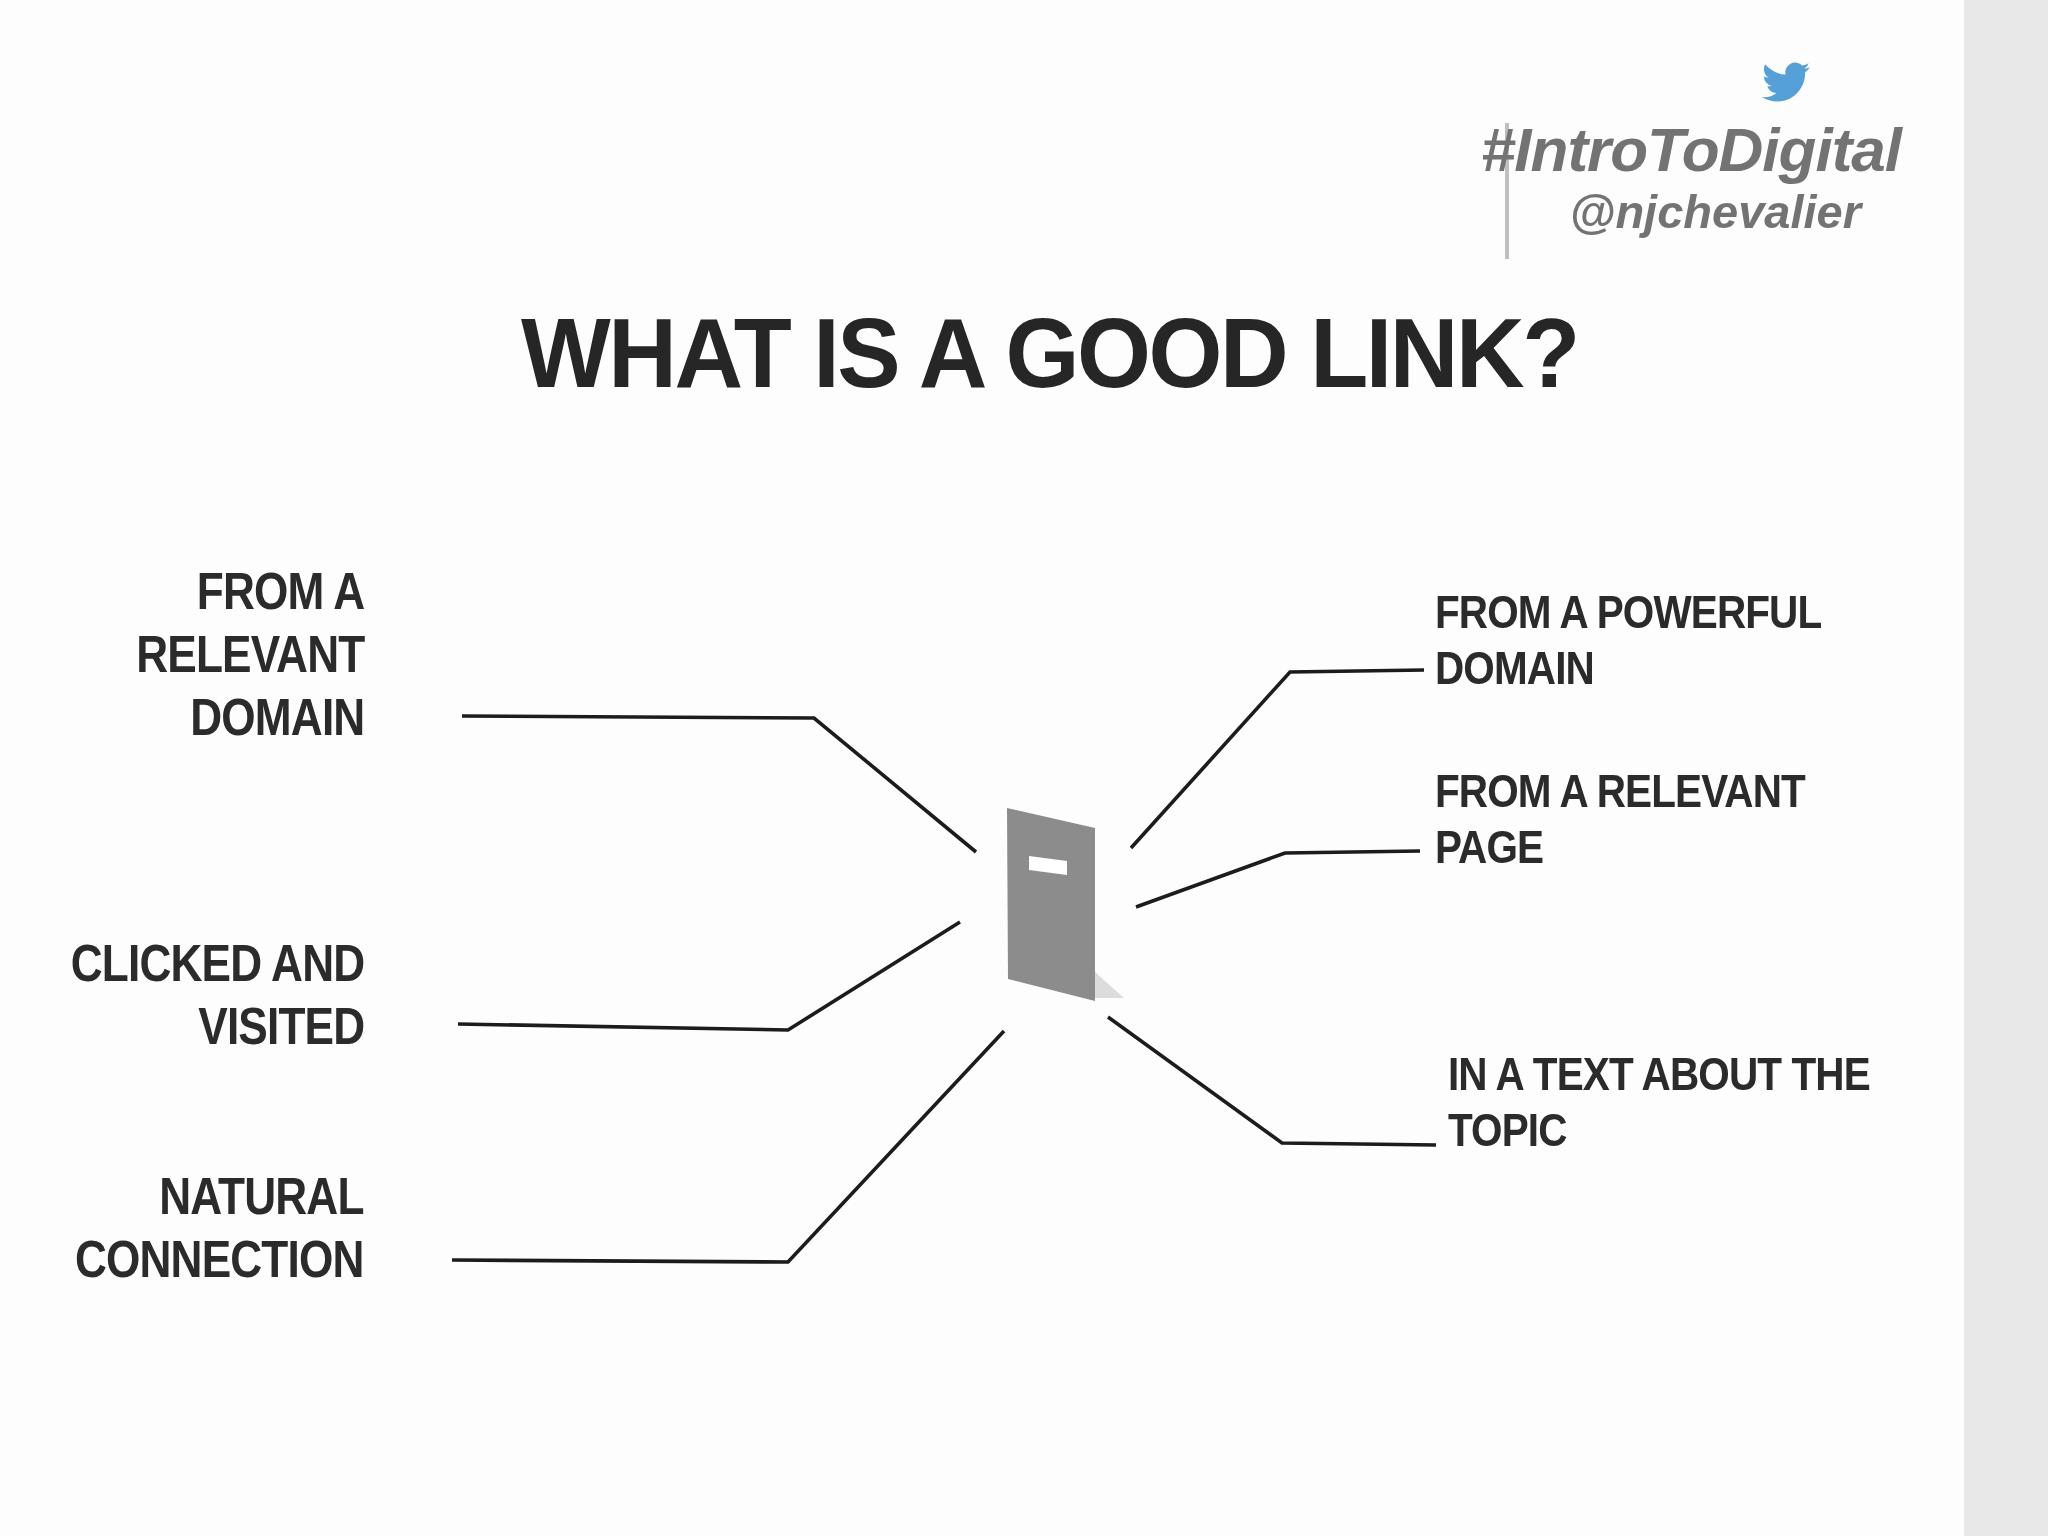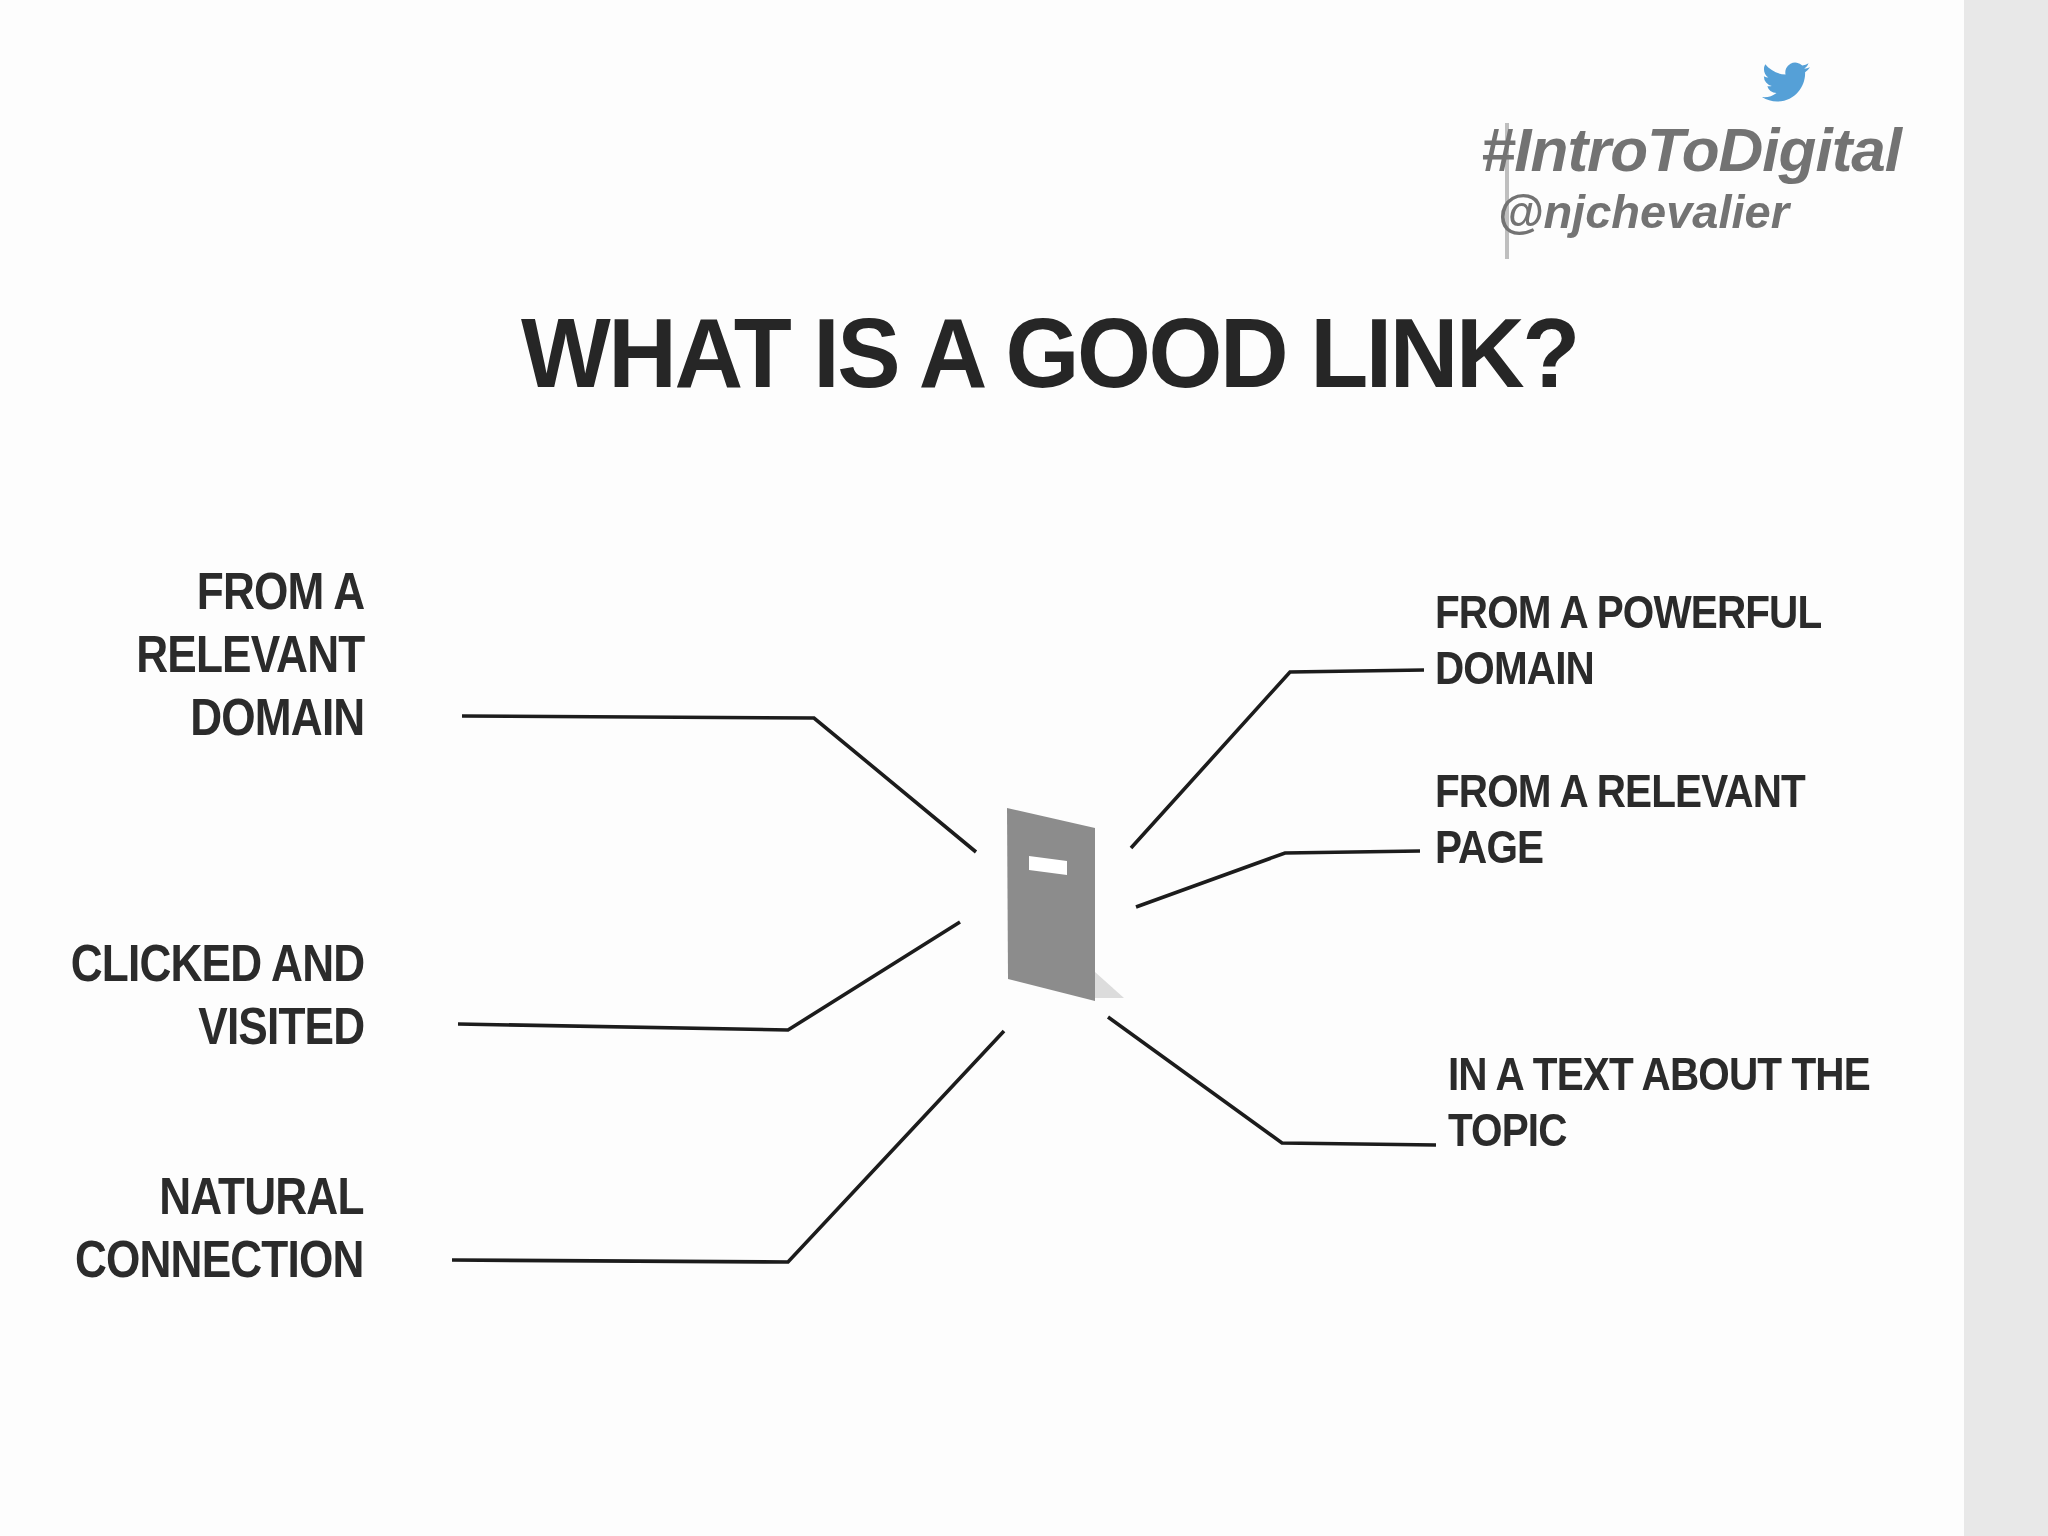--- a/index.html
+++ b/index.html
@@ -41,21 +41,21 @@
     font-weight: bold;
     line-height: 1.1;
   }
   .hashtag {
     font-size: 62px;
     letter-spacing: -1px;
     white-space: nowrap;
   }
   .handle {
     font-size: 47px;
-    margin-right: 112px;
+    margin-right: 40px;
     margin-top: 2px;
     white-space: nowrap;
   }
 
   
   .title {
     position: absolute;
     left: 521px;
     top: 300px;
     font-size: 98px;

